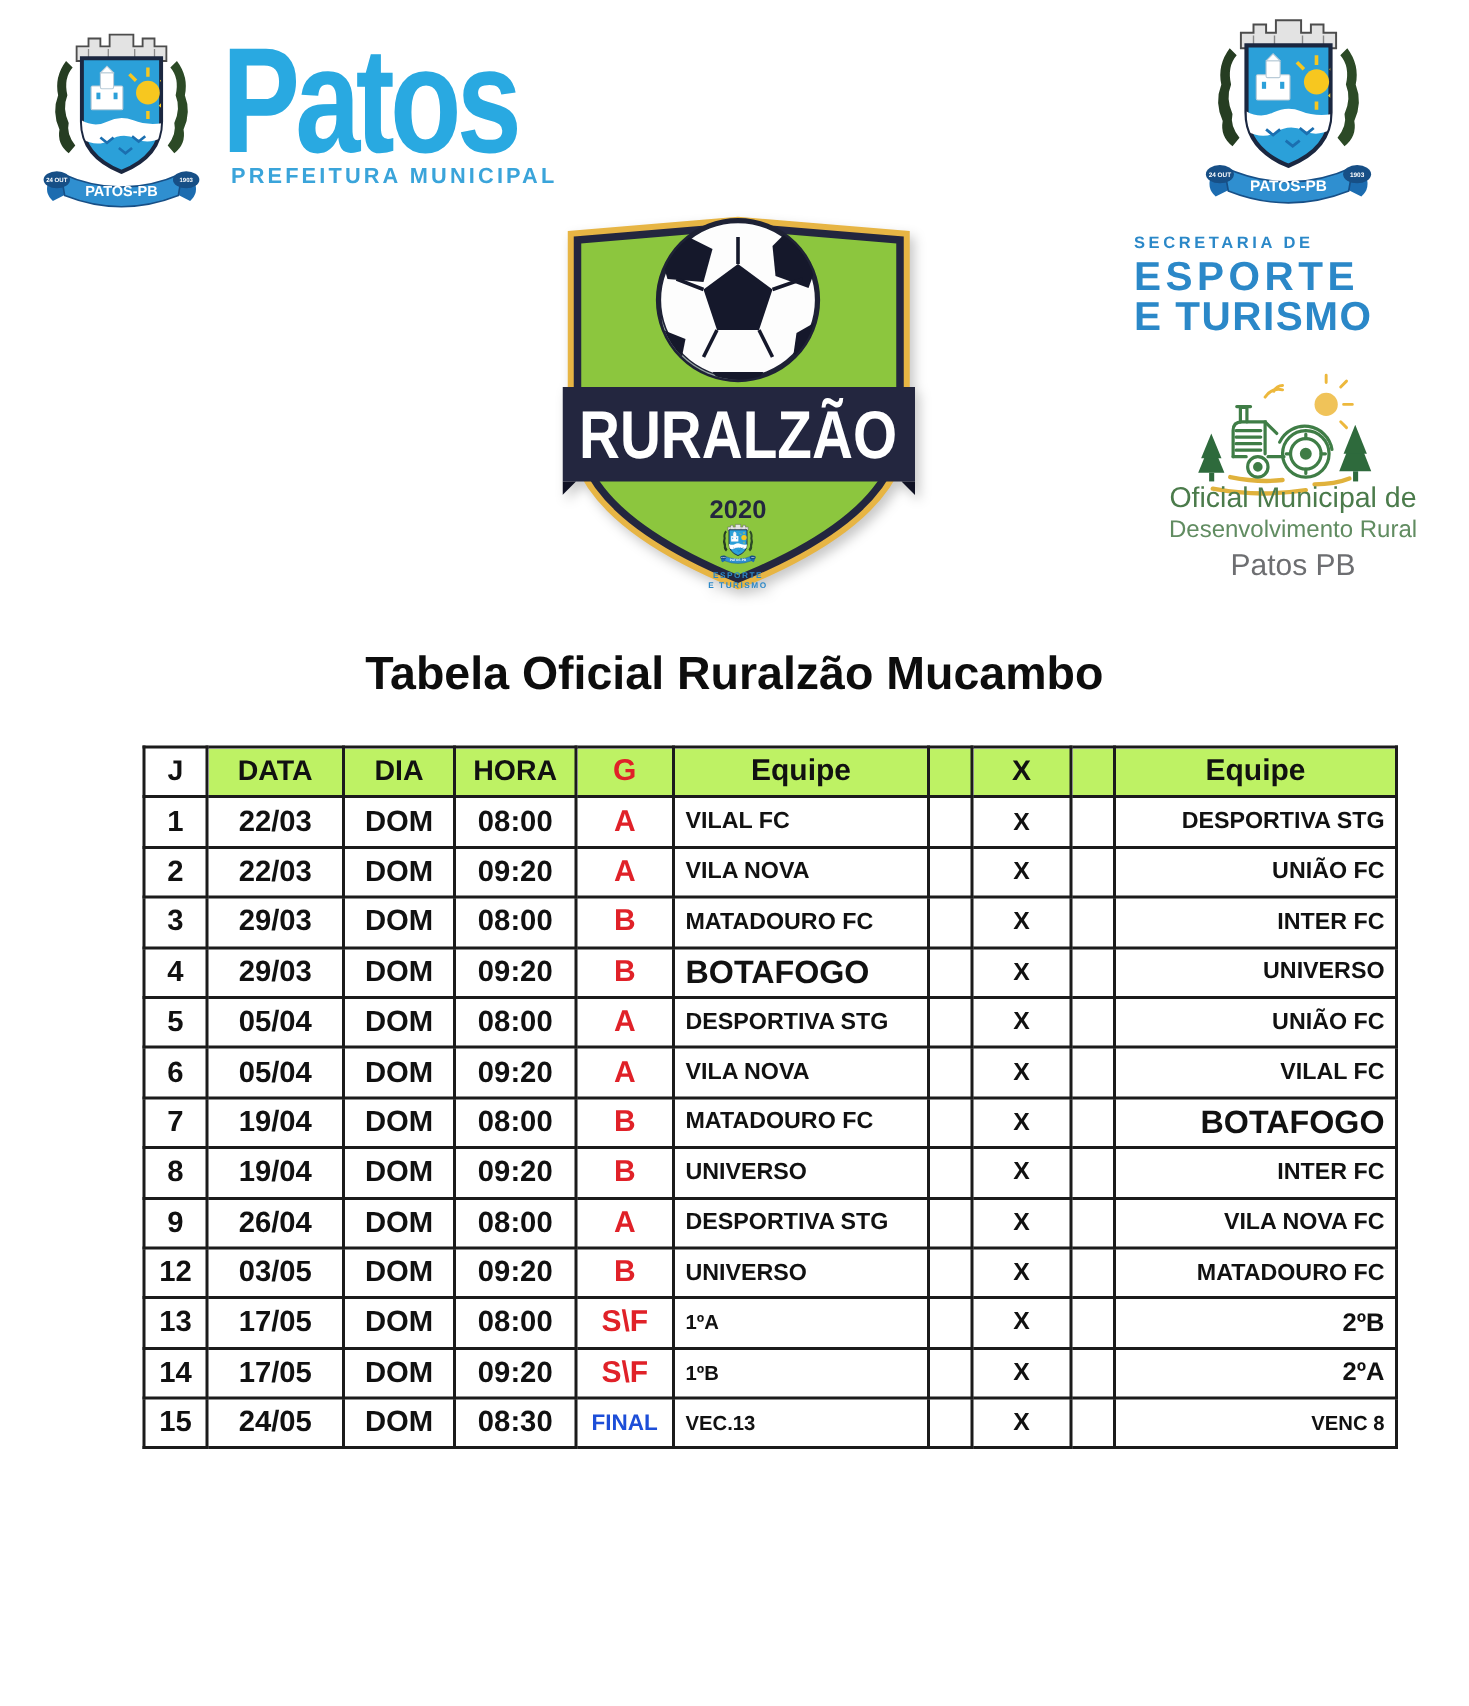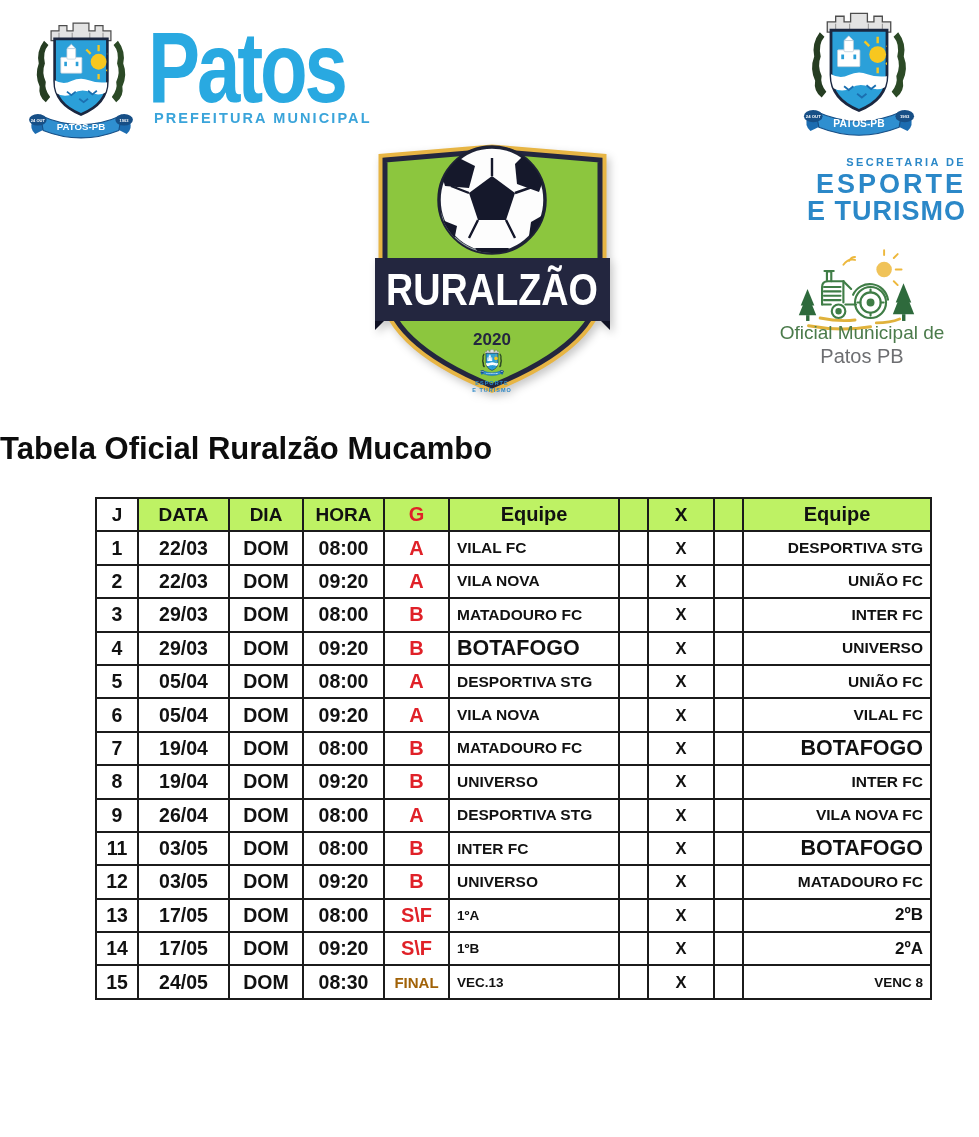--- a/index.html
+++ b/index.html
@@ -7,48 +7,48 @@
        font-family:"Liberation Sans",sans-serif;color:#111;}
   .abs{position:absolute;}
 
   
   .wordmark{left:148px;top:20px;font-size:100px;font-weight:bold;line-height:.95;
             letter-spacing:-4px;color:#29a9e1;transform:scaleX(.78);transform-origin:left top;}
   .wordmark-sub{left:154px;top:110px;font-size:14.5px;letter-spacing:2.1px;
                 color:#3aa4da;font-weight:bold;}
 
   
-  .secretaria{left:756px;top:156px;width:210px;text-align:right;color:#2b88c8;font-weight:bold;}
+  .secretaria{left:756px;top:156px;width:210px;text-align:left;color:#2b88c8;font-weight:bold;}
   .secretaria .l1{font-size:11px;letter-spacing:2.4px;}
   .secretaria .l2{font-size:27px;letter-spacing:3px;line-height:1.0;margin-top:3px;}
   .secretaria .l3{font-size:27px;letter-spacing:1px;line-height:1.0;}
 
   
   .conselho{left:748px;top:322px;width:228px;text-align:center;}
   .conselho .l1{font-size:19px;color:#4b7b4b;line-height:1.15;}
   .conselho .l2{font-size:16px;color:#618c61;line-height:1.3;}
   .conselho .l3{font-size:20px;color:#6d6e71;line-height:1.25;}
 
   
-  .page-title{left:0;top:431px;width:979px;
+  .page-title{left:0;top:431px;width:979px;text-align:center;
               font-size:31px;font-weight:bold;color:#0d0d0d;}
 
   
   .sched{left:95px;top:497px;}
   table{border-collapse:collapse;table-layout:fixed;width:835px;}
   th,td{border:2px solid #1b1b1b;padding:0 7px;height:33.4px;box-sizing:border-box;
         overflow:hidden;white-space:nowrap;font-weight:bold;}
   thead th{background:#bef264;font-size:19px;text-align:center;}
   thead th.th-first{background:#ffffff;}
   thead th.th-equipe{font-size:20px;text-align:center;}
   thead th.g-red{font-size:20px;}
   .c{text-align:center;}
   .j,.date{font-size:19.5px;}
   .g-red{color:#e02128;font-size:20px;}
-  .g-final{color:#a16207;font-size:15px;}
+  .g-final{color:#1d4ed8;font-size:15px;}
   .home{text-align:left;font-size:15.5px;}
   .away{text-align:right;font-size:15.5px;}
   .big{font-size:21.5px;}
   .small{font-size:13.5px;}
   .mid{font-size:17px;}
   .xcell{font-size:16.5px;}
 
   .badge-svg{filter:drop-shadow(3px 4px 4px rgba(0,0,0,.22));}
 </style>
 </head>
@@ -178,20 +178,21 @@
       <circle cx="47" cy="70" r="2.2" fill="#3f7d46"></circle>
     <path d="M30,63 V45 q0,-6 6,-6 h16 v22"></path>
     <path d="M32,45 h17 M32,49.5 h17 M32,54 h17 M32,58.5 h17"></path>
     <path d="M35,39 v-10 h4.5 v10 M32.5,28.5 h9.5"></path>
     <path d="M62,53 a19,19 0 0 1 36,5"></path>
     <path d="M30,63 h9 M54,63 h11 M52,39 l8,8"></path>
   </g>
 </svg>
 <div class="abs conselho">
   <div class="l1">Oficial Municipal de</div>
+  <div class="l2">Desenvolvimento Rural</div>
   <div class="l3">Patos PB</div>
 </div>
 
 <div class="abs page-title">Tabela Oficial Ruralzão Mucambo</div>
 
 <div class="abs sched">
   <table>
     <colgroup>
       <col style="width:42px">
         <col style="width:91px">
@@ -321,32 +322,20 @@
     <td class="c date">DOM</td>
     <td class="c date">08:00</td>
     <td class="c g-red">A</td>
     <td class="home">DESPORTIVA STG</td>
     <td class="c"></td>
     <td class="c xcell">X</td>
     <td class="c"></td>
     <td class="away">VILA NOVA FC</td>
   </tr>
         <tr>
-    <td class="c j">11</td>
-    <td class="c date">03/05</td>
-    <td class="c date">DOM</td>
-    <td class="c date">08:00</td>
-    <td class="c g-red">B</td>
-    <td class="home">INTER FC</td>
-    <td class="c"></td>
-    <td class="c xcell">X</td>
-    <td class="c"></td>
-    <td class="away big">BOTAFOGO</td>
-  </tr>
-        <tr>
     <td class="c j">12</td>
     <td class="c date">03/05</td>
     <td class="c date">DOM</td>
     <td class="c date">09:20</td>
     <td class="c g-red">B</td>
     <td class="home">UNIVERSO</td>
     <td class="c"></td>
     <td class="c xcell">X</td>
     <td class="c"></td>
     <td class="away">MATADOURO FC</td>

